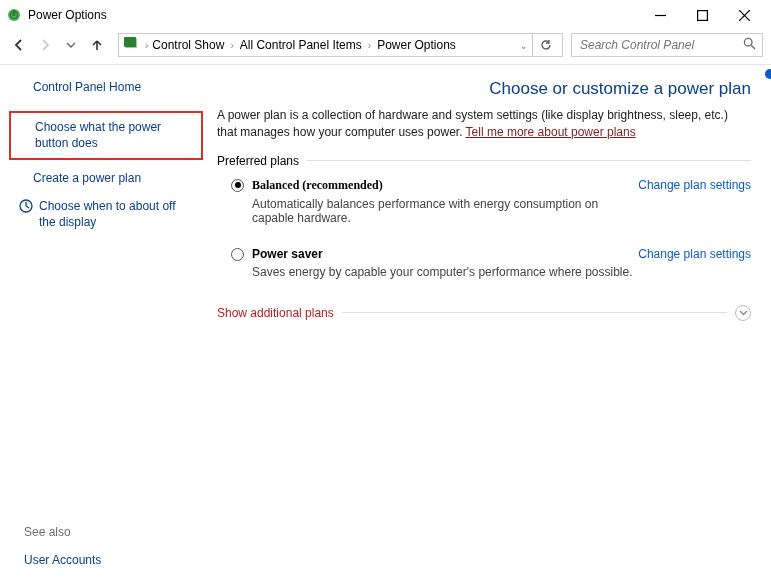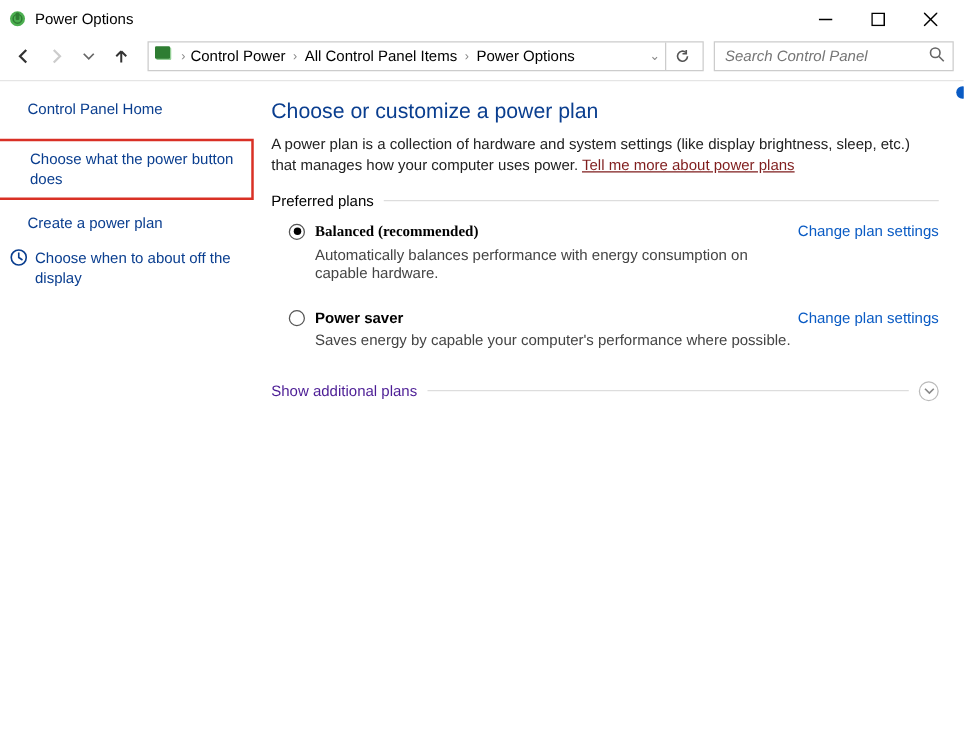--- a/index.html
+++ b/index.html
@@ -81,21 +81,21 @@
     font-style: italic; color:#c2410c;
   }
   .searchbar .mag { color:#555; }
   .divider { height:1px; background:#e5e5e5; margin: 4px 0 0 0;}
   .body {
     display: flex;
     height: calc(100% - 70px);
   }
   .sidebar {
     width: 205px;
-    padding: 14px 10px 6px 8px;
+    padding: 14px 10px 6px 19px;
     position: relative;
   }
   .sidelink {
     color: #0a3e8f;
     font-size: 12px;
     margin: 0 0 12px 14px;
     cursor: pointer;
     line-height: 1.35;
   }
   .sidelink.home {
@@ -128,20 +128,21 @@
   .main {
     flex: 1;
     padding: 10px 20px 0 12px;
     position: relative;
   }
   .main h1 {
     color: #0a3e8f;
     font-size: 17px;
     font-weight: 400;
     margin: 4px 0 8px 0;
+    text-align: right;
   }
   .main .desc {
     font-size: 12px;
     color: #222;
     line-height: 1.45;
     margin-bottom: 12px;
   }
   .main .desc a { color: #7f1d1d; text-decoration: underline; }
   .section-label {
     display: flex; align-items: center; gap:8px;
@@ -163,21 +164,21 @@
   }
   .plan-body { flex:1; }
   .plan-name { font-size:12px;font-weight:bold; }
   .plan-name.bold { font-weight:600;font-family:Liberation Serif, serif; }
   .plan-sub { color:#444; font-size:12px; margin:4px 0 18px 0; }
   .plan .change {
     color:#0a5bc4; font-size:12px; margin-left:auto;
   }
   .additional {
     display:flex; align-items:center; gap:8px;
-    font-size:12px; color:#4c1d95; margin-top: 8px;
+    font-size:12px; color:#b91c1c; margin-top: 8px;
   }
   .additional .line { flex:1; height:1px; background:#ddd;}
   .additional .chev {
     width:16px; height:16px; border:1px solid #bbb; border-radius:50%;
     display:flex; align-items:center; justify-content:center;
     color:#888; font-size:10px;
   }
   .privacy-dot {
     position:absolute; right:-4px; top:4px;
     width:10px; height:10px; border-radius:50%; background:#0a5bc4;
@@ -237,21 +238,21 @@
   </div>
   <div class="addrbar">
     <span style="margin-right:4px">
       <svg width="16" height="16" viewBox="0 0 16 16">
           <rect x="2" y="2" width="12" height="10" rx="1" fill="#4caf50" opacity="0.6"></rect>
           <rect x="1" y="1" width="12" height="10" rx="1" fill="#2e7d32"></rect>
         </svg>
     </span>
     <span class="sep">›</span>
     <span class="path">
-      <span class="crumb">Control Power</span>
+      <span class="crumb">Control Show</span>
       <span class="sep">›</span>
       <span class="crumb">All Control Panel Items</span>
       <span class="sep">›</span>
       <span class="crumb">Power Options</span>
     </span>
     <span class="addrworn">⌄</span>
     <span class="refresh-box">
       <svg width="12" height="12" viewBox="0 0 12 12">
           <path d="M10 6a4 4 0 1 1-1.3-3" fill="none" stroke="#555" stroke-width="1.3"></path>
           <path d="M9 1v3h-3" fill="none" stroke="#555" stroke-width="1.3"></path>
@@ -280,20 +281,24 @@
     <div class="side-icon-row">
       <span class="clock-icon">
         <svg width="14" height="14" viewBox="0 0 14 14">
             <circle cx="7" cy="7" r="6" fill="none" stroke="#0a3e8f" stroke-width="1.3"></circle>
             <path d="M7 3v4l3 2" fill="none" stroke="#0a3e8f" stroke-width="1.3"></path>
           </svg>
       </span>
       <div class="sidelink">Choose when to about off the display</div>
     </div>
 
+    <div class="seealso">
+      <div class="seealso-header">See also</div>
+      <div class="seealso-link">User Accounts</div>
+    </div>
   </div>
 
   <div class="main">
     <div class="privacy-dot"></div>
     <h1>Choose or customize a power plan</h1>
     <div class="desc">
       <span>A power plan is a collection of hardware and system settings (like display brightness, sleep, etc.) that manages how your computer uses power. </span><a href="#">Tell me more about power plans</a>
     </div>
 
     <div class="section-label">

